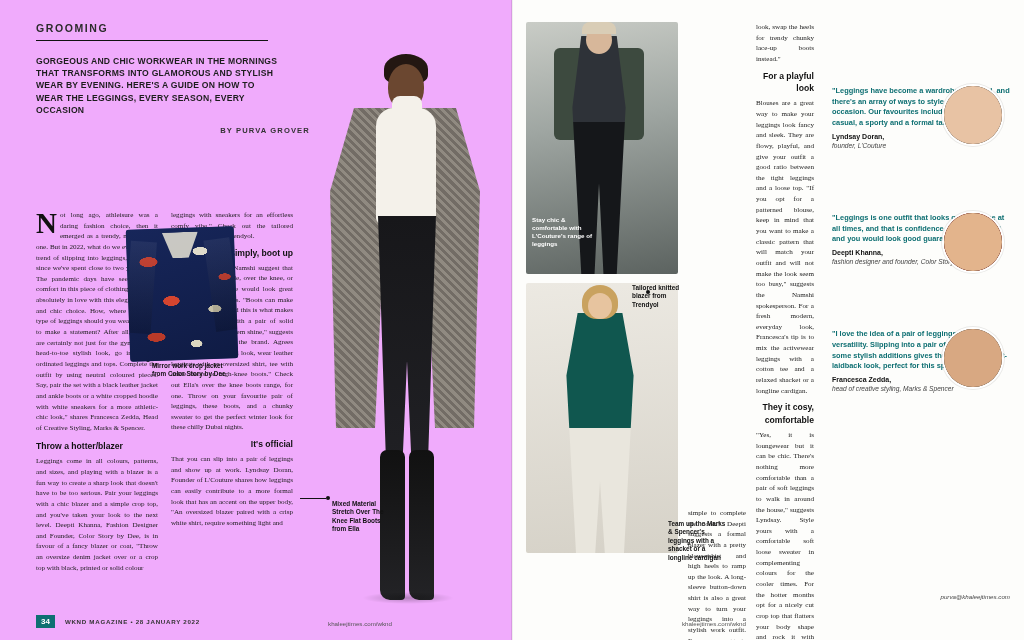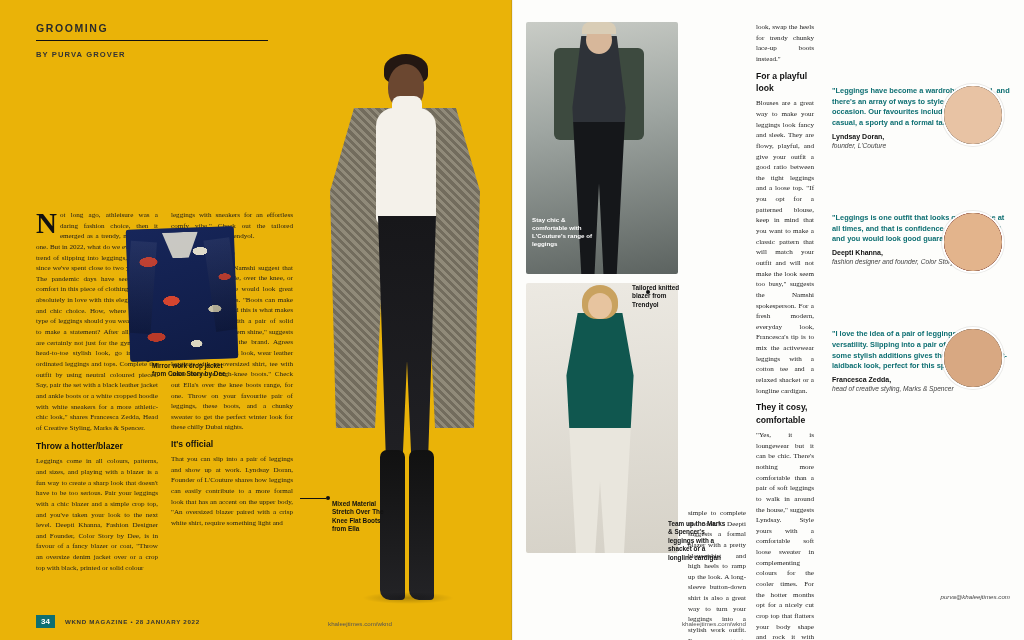--- a/index.html
+++ b/index.html
@@ -11,21 +11,21 @@
     position: relative;
   }
   .page {
     position: absolute; inset: 0;
     display: flex;
   }
   
   .left-page {
     width: 512px; height: 640px;
     position: relative;
-    background: #eab308;
+    background: #f0abfc;
     padding: 22px 18px 24px 36px;
   }
   .gutter {
     position: absolute; left: 511px; top: 0; width: 2px; height: 640px;
     background: linear-gradient(to right, rgba(0,0,0,0.13), rgba(0,0,0,0.03));
     z-index: 40;
   }
   .kicker {
     font-family: "Liberation Sans", sans-serif;
     font-size: 10.5px; letter-spacing: 1.6px; font-weight: 700;
@@ -56,25 +56,26 @@
     width: 248px;
     font-family: "Liberation Sans", sans-serif;
     font-weight: 700;
     font-size: 8.6px;
     line-height: 1.42;
     letter-spacing: 0.25px;
     color: #1d1d1d;
     text-transform: uppercase;
   }
   .byline {
-    margin-top: 4px;
+    margin-top: 10px;
     font-family: "Liberation Sans", sans-serif;
     font-size: 7.6px; letter-spacing: 1.1px;
     font-weight: 700; color: #333;
     text-transform: uppercase;
+    text-align: center;
   }
   .cols {
     position: absolute;
     top: 210px; left: 36px;
     width: 258px;
     display: flex; gap: 13px;
   }
   .col { width: 122px; }
   .body-txt {
     font-size: 7.1px;
@@ -96,21 +97,21 @@
     font-family: "Liberation Sans", sans-serif;
     font-weight: 700;
     font-size: 8.6px;
     color: #111;
     margin: 7px 0 3px;
   }
   .subhead-c {
     font-family: "Liberation Sans", sans-serif;
     font-weight: 700; font-size: 8.6px;
     color: #111; margin: 0 0 3px;
-    text-align: left;
+    text-align: right;
   }
   
   .jacket-img {
     position: absolute; left: 128px; top: 228px;
     width: 108px; height: 132px;
     border-radius: 3px;
     overflow: hidden;
     transform: rotate(-2deg);
     background: #1b2a5e;
     z-index: 12;
@@ -333,20 +334,21 @@
 <div class="page">
 
   <div class="left-page">
 
     <div class="kicker">GROOMING</div>
     <div class="rule-top"></div>
 
     <div class="headline">
     </div>
 
+    <div class="deck">GORGEOUS AND CHIC WORKWEAR IN THE MORNINGS THAT TRANSFORMS INTO GLAMOROUS AND STYLISH WEAR BY EVENING. HERE'S A GUIDE ON HOW TO WEAR THE LEGGINGS, EVERY SEASON, EVERY OCCASION</div>
     <div class="byline">BY PURVA GROVER</div>
 
     <div class="cols">
       <div class="col">
         <div class="body-txt">
           <p class="dropcap-para">Not long ago, athleisure was a daring fashion choice, then it emerged as a trendy, must-follow one. But in 2022, what do we even call the trend of slipping into leggings, especially since we've spent close to two years in it? The pandemic days have seen us find comfort in this piece of clothing and we're absolutely in love with this elegant, casual and chic choice. How, where and what type of leggings should you wear this year to make a statement? After all, leggings are certainly not just for the gyms. "For a head-to-toe stylish look, go in for co-ordinated leggings and tops. Complete the outfit by using neutral coloured pieces. Say, pair the set with a black leather jacket and ankle boots or a white cropped hoodie with white sneakers for a more athletic-chic look," shares Francesca Zedda, Head of Creative Styling, Marks &amp; Spencer.</p>
           <div class="subhead">Throw a hotter/blazer</div>
           <p>Leggings come in all colours, patterns, and sizes, and playing with a blazer is a fun way to create a sharp look that doesn't have to be too serious. Pair your leggings with a chic blazer and a simple crop top, and you've taken your look to the next level. Deepti Khanna, Fashion Designer and Founder, Color Story by Dee, is in favour of a fancy blazer or coat, "Throw an oversize denim jacket over or a crop top with black, printed or solid colour</p>
         </div>
       </div>

